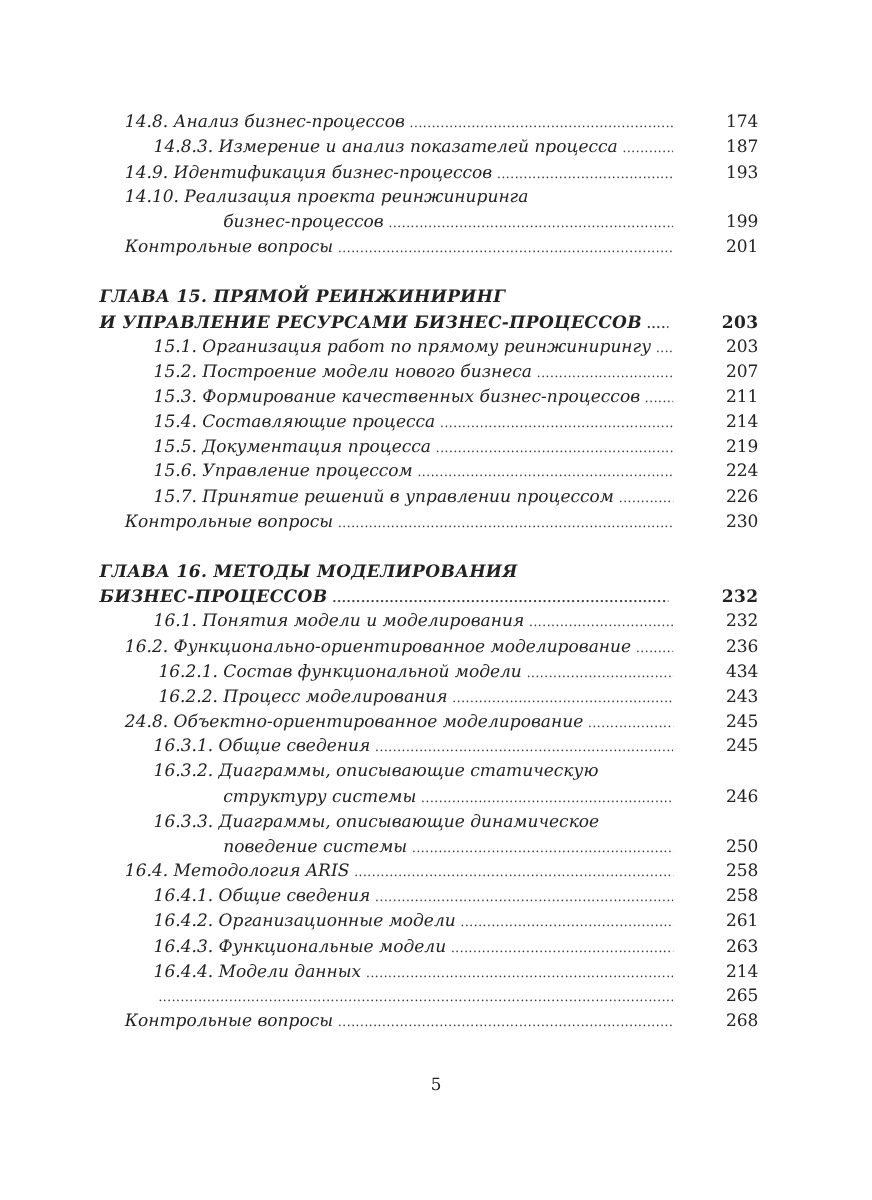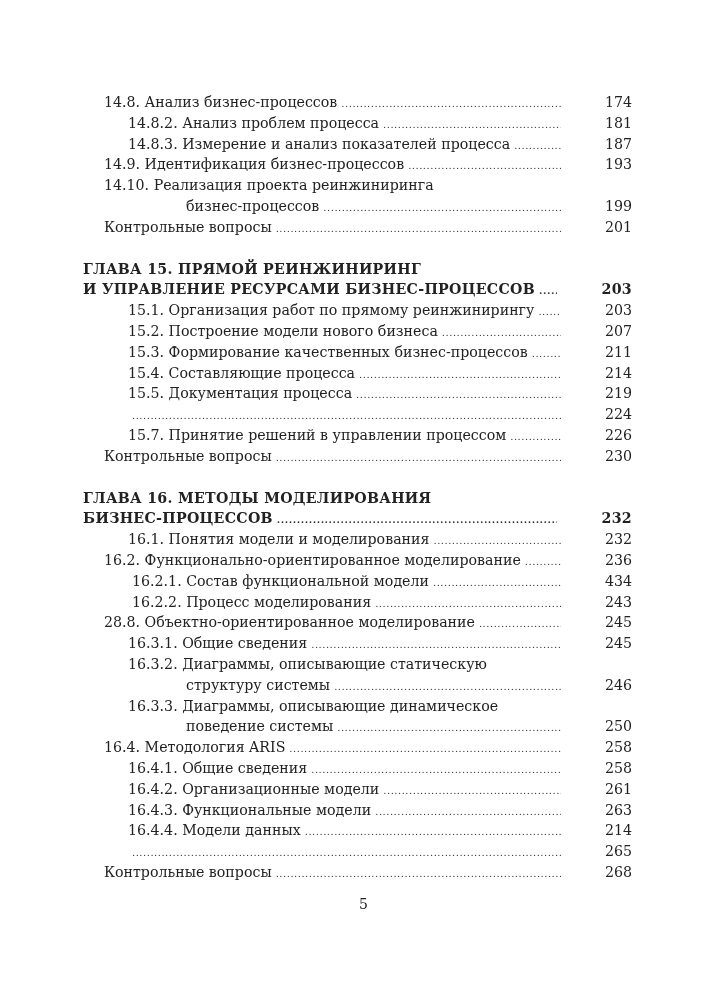--- a/index.html
+++ b/index.html
@@ -6,21 +6,21 @@
     body { width: 727px; height: 1000px; position: relative; overflow: hidden;
            font-family: "DejaVu Serif", "Liberation Serif", serif; color: #222; }
     .page { position: absolute; left: 0; top: 0; width: 727px; height: 1000px; }
     .toc { position: absolute; left: 0; top: 92px; width: 727px; }
     .line { position: relative; height: 20.8px; line-height: 20.8px; font-size: 14.2px; white-space: nowrap; }
     .entry { position: absolute; right: 95px; display: flex; align-items: baseline; }
     .lvl0 .entry { left: 83px; }
     .lvl1 .entry { left: 104px; }
     .lvl2 .entry { left: 128px; }
     .lvl3 .entry { left: 186px; }
-    .title { flex: 0 0 auto; }
+    .title { flex: 0 0 auto; font-style: italic; }
     .dots { flex: 1 1 auto; overflow: hidden; margin: 0 4px; letter-spacing: 0.5px; font-size: 10px; color: #333; }
     .dots::before { content: "......................................................................................................................................................................................"; }
     .pg { flex: 0 0 auto; text-align: right; margin-left: 40px; }
     .chapter { font-weight: bold; letter-spacing: 0.3px; }
     .gap { height: 21px; }
     .folio { position: absolute; left: 0; width: 727px; top: 896px; text-align: center; font-size: 14px; }
   </style>
 </head>
 <body>
 
@@ -29,27 +29,20 @@
 
     <div class="line lvl1">
         <div class="entry">
           <span class="title">14.8. Анализ бизнес-процессов</span>
           <span class="dots"></span>
           <span class="pg">174</span>
         </div>
       </div>
     <div class="line lvl2">
         <div class="entry">
-          <span class="title">14.8.2. Анализ проблем процесса</span>
-          <span class="dots"></span>
-          <span class="pg">181</span>
-        </div>
-      </div>
-    <div class="line lvl2">
-        <div class="entry">
           <span class="title">14.8.3. Измерение и анализ показателей процесса</span>
           <span class="dots"></span>
           <span class="pg">187</span>
         </div>
       </div>
     <div class="line lvl1">
         <div class="entry">
           <span class="title">14.9. Идентификация бизнес-процессов</span>
           <span class="dots"></span>
           <span class="pg">193</span>
@@ -120,20 +113,21 @@
       </div>
     <div class="line lvl2">
         <div class="entry">
           <span class="title">15.5. Документация процесса</span>
           <span class="dots"></span>
           <span class="pg">219</span>
         </div>
       </div>
     <div class="line lvl2">
         <div class="entry">
+          <span class="title">15.6. Управление процессом</span>
           <span class="dots"></span>
           <span class="pg">224</span>
         </div>
       </div>
     <div class="line lvl2">
         <div class="entry">
           <span class="title">15.7. Принятие решений в управлении процессом</span>
           <span class="dots"></span>
           <span class="pg">226</span>
         </div>
@@ -183,21 +177,21 @@
       </div>
     <div class="line lvl2">
         <div class="entry" style="left:132px">
           <span class="title">16.2.2. Процесс моделирования</span>
           <span class="dots"></span>
           <span class="pg">243</span>
         </div>
       </div>
     <div class="line lvl1">
         <div class="entry">
-          <span class="title">28.8. Объектно-ориентированное моделирование</span>
+          <span class="title">24.8. Объектно-ориентированное моделирование</span>
           <span class="dots"></span>
           <span class="pg">245</span>
         </div>
       </div>
     <div class="line lvl2">
         <div class="entry">
           <span class="title">16.3.1. Общие сведения</span>
           <span class="dots"></span>
           <span class="pg">245</span>
         </div>

